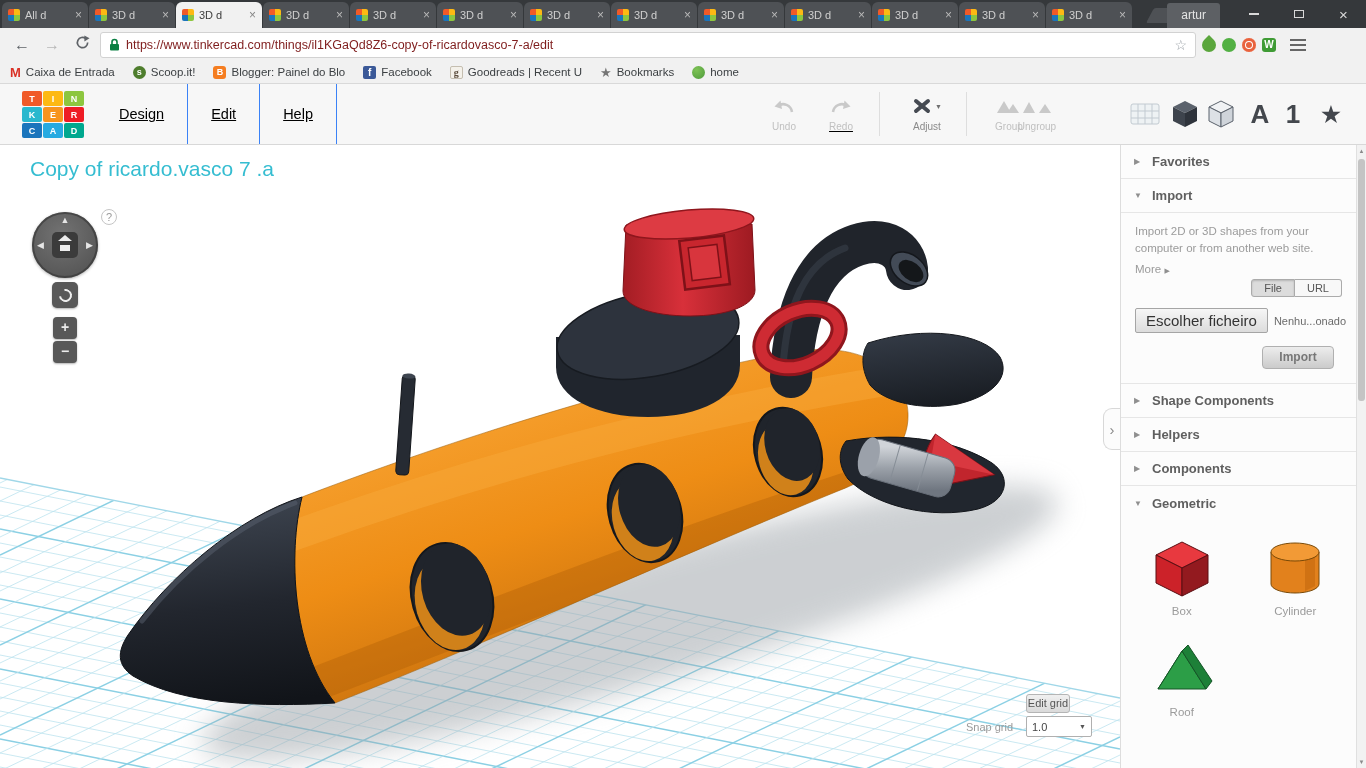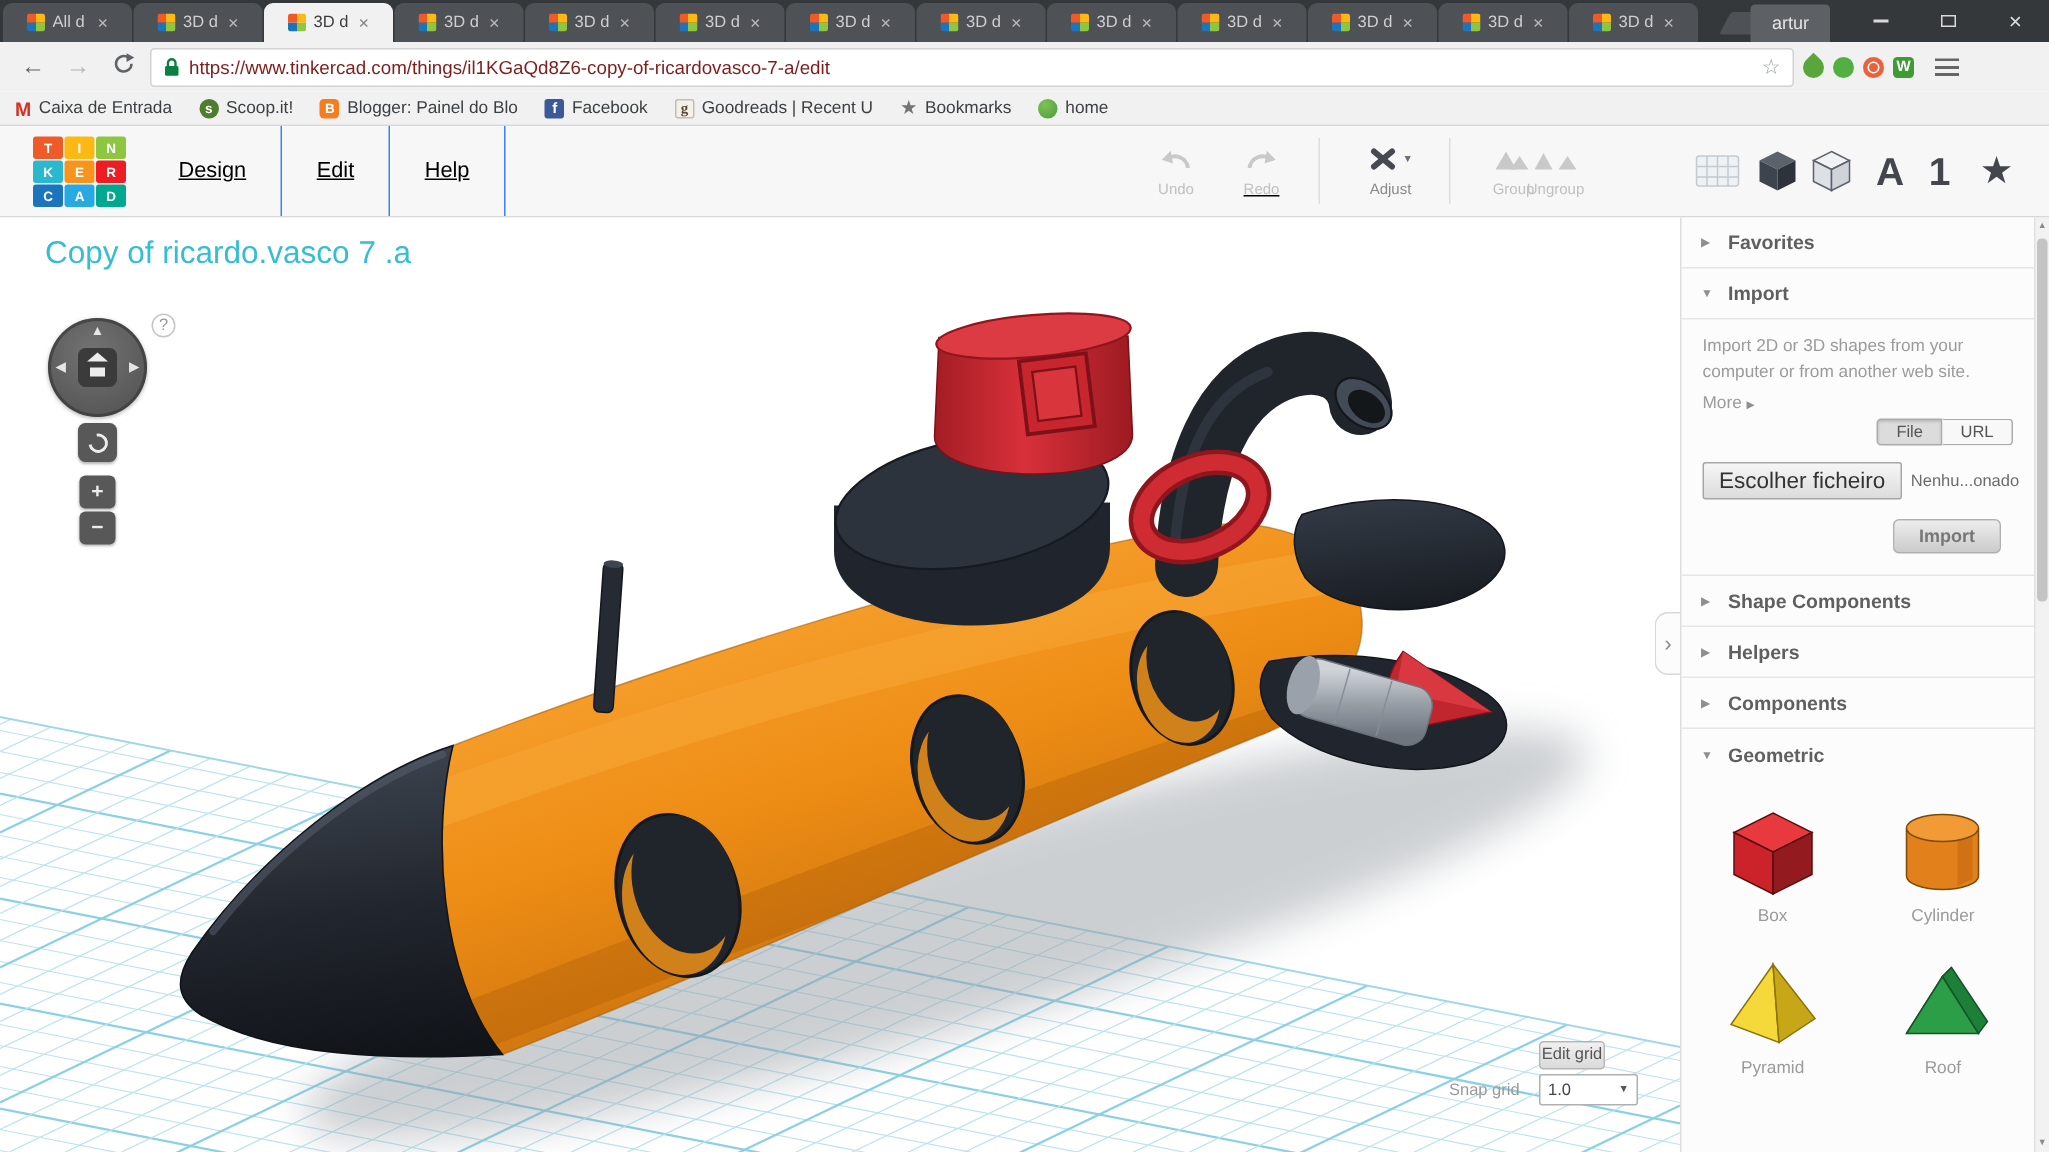--- a/index.html
+++ b/index.html
@@ -2,21 +2,21 @@
 <html><head>
 <meta charset="utf-8">
 <style>
   * { margin:0; padding:0; box-sizing:border-box; }
   html,body { width:1366px; height:768px; }
   body { position:relative; font-family:"Liberation Sans","DejaVu Sans",sans-serif; background:#fff; overflow:hidden; }
 
   
   .tabstrip { position:absolute; left:0; top:0; width:1366px; height:28px; background:#35383b; }
   .tabs-host { position:absolute; left:2px; bottom:0; display:flex; align-items:flex-end; }
-  .tab { flex:0 0 86px; width:86px; height:26px; margin-right:1px; background:#4e5155; border-radius:6px 6px 0 0; display:flex; align-items:center; padding:0 16px; gap:5px; color:#cfcfcf; font-size:11px; }
+  .tab { flex:0 0 86px; width:86px; height:26px; margin-right:1px; background:#4e5155; border-radius:6px 6px 0 0; display:flex; align-items:center; padding:0 6px; gap:5px; color:#cfcfcf; font-size:11px; }
   .tab.active { background:#f1f1f1; color:#3c3c3c; }
   .favicon { width:12px; height:12px; flex:0 0 auto; border-radius:2px;
     background-image:linear-gradient(90deg,#f05a28 50%,#fdb913 50%),linear-gradient(90deg,#1b75bc 50%,#8dc63f 50%);
     background-size:100% 50%; background-repeat:no-repeat; background-position:top,bottom; }
   .tab-label { flex:1; overflow:hidden; white-space:nowrap; }
   .tab-close { font-size:12px; color:#b9b9b9; line-height:1; }
   .tab.active .tab-close { color:#868686; }
   .newtab { position:absolute; left:1150px; bottom:5px; width:24px; height:15px; background:#4e5155; transform:skewX(-28deg); border-radius:2px; }
   .profile-chip { position:absolute; top:3px; right:146px; height:25px; padding:5px 14px; background:#5d6064; color:#e5e5e5; font-size:12px; border-radius:3px 3px 0 0; }
   .win-controls { position:absolute; right:0; top:0; height:28px; display:flex; }
@@ -642,27 +642,20 @@
     <div class="shape-cell">
       <svg width="64" height="62" viewBox="0 0 64 62">
         <path d="M8,16 L8,48 A24,9 0 0 0 56,48 L56,16" fill="#e2811c" stroke="#7a4a08"></path>
         <path d="M42,17 L42,55 L52,50 L52,14 Z" fill="#c96c10" opacity="0.7"></path>
         <ellipse cx="32" cy="16" rx="24" ry="9" fill="#f29a36" stroke="#7a4a08"></ellipse>
       </svg>
       <span class="shape-label">Cylinder</span>
     </div>
     <div class="shape-cell">
       <svg width="64" height="62" viewBox="0 0 64 62">
-        <polygon points="32,6 4,46 36,58" fill="#f5d93a" stroke="#8a7208"></polygon>
-        <polygon points="32,6 36,58 60,42" fill="#c7a618" stroke="#8a7208"></polygon>
-      </svg>
-      <span class="shape-label">Pyramid</span>
-    </div>
-    <div class="shape-cell">
-      <svg width="64" height="62" viewBox="0 0 64 62">
         <polygon points="32,14 38,8 14,44 8,52" fill="#45b860" stroke="#145426"></polygon>
         <polygon points="8,52 32,14 56,52" fill="#2c9e47" stroke="#145426"></polygon>
         <polygon points="32,14 38,8 62,44 56,52" fill="#1d8038" stroke="#145426"></polygon>
       </svg>
       <span class="shape-label">Roof</span>
     </div>
   </div>
 </div>
 
 <div class="scrollbar">

